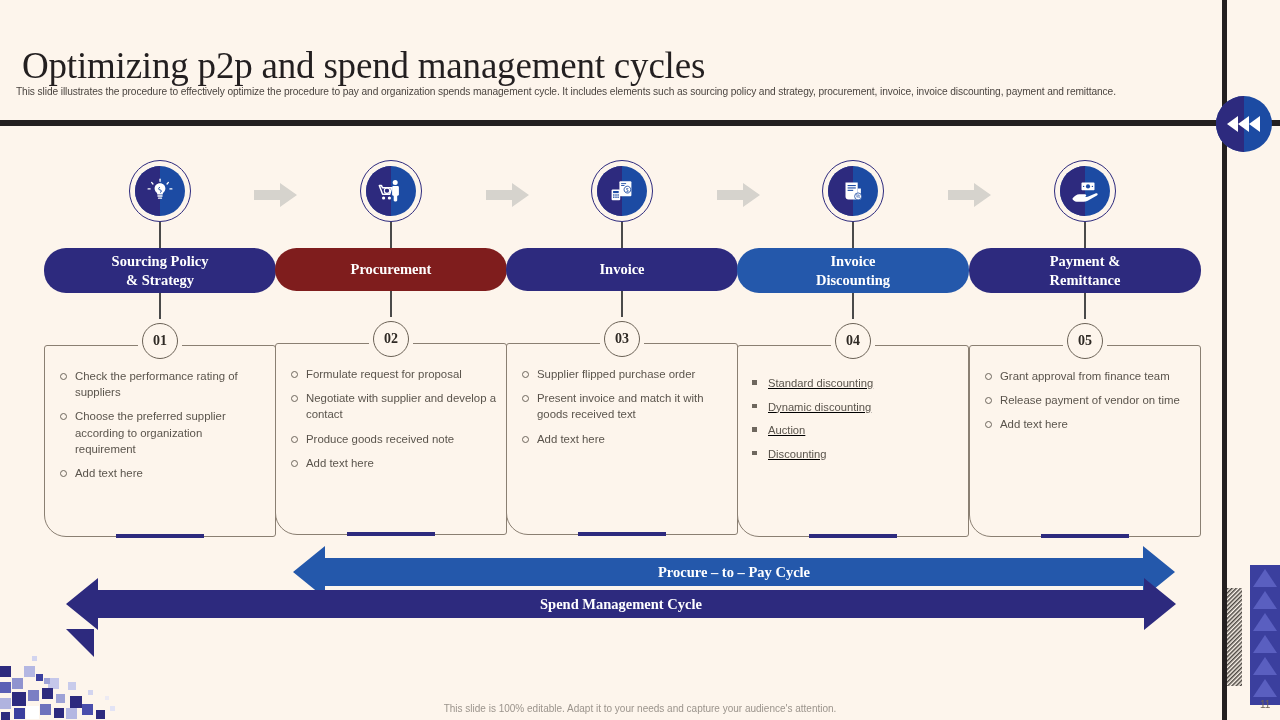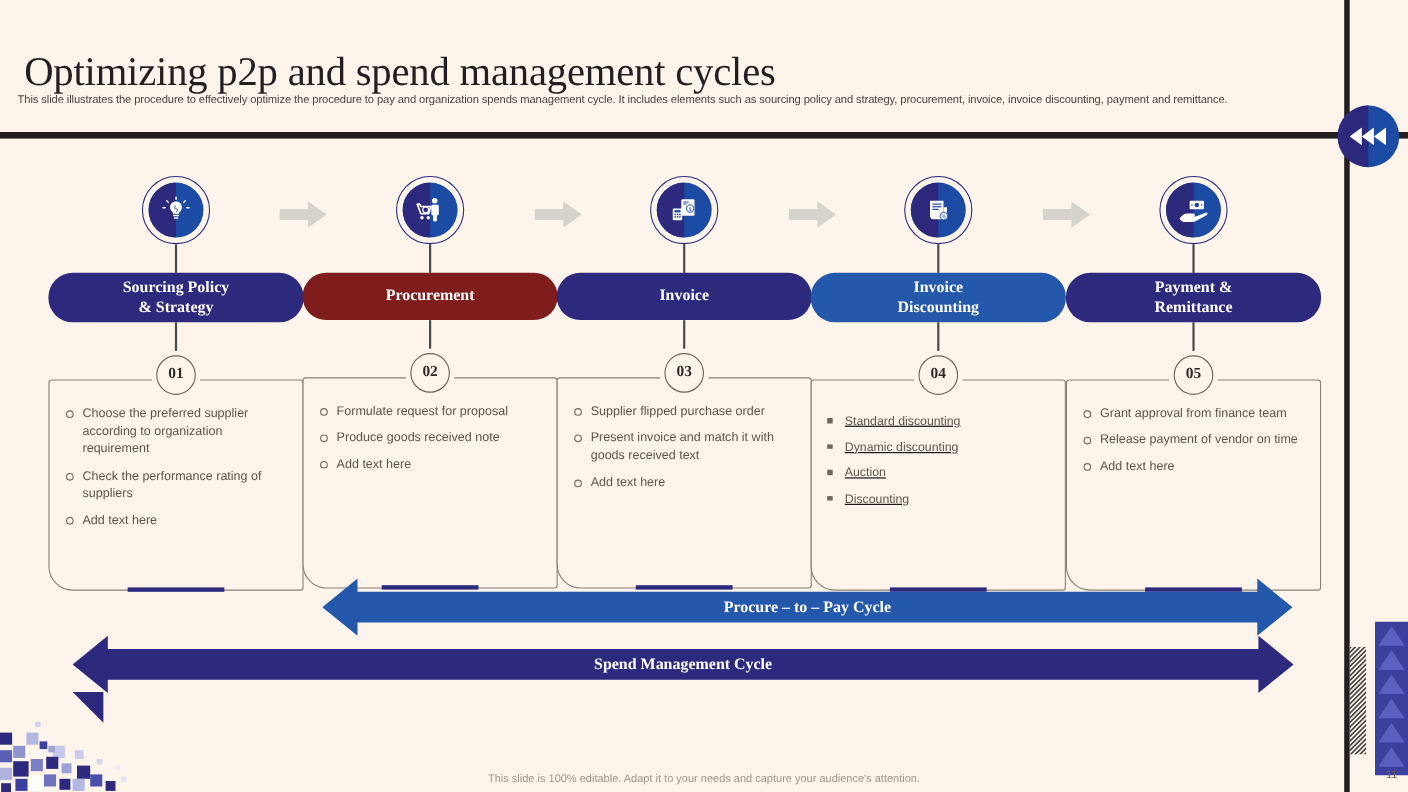--- a/index.html
+++ b/index.html
@@ -196,21 +196,21 @@
   .chevron:nth-of-type(1) { left: 254px; }
   .chevron:nth-of-type(2) { left: 486px; }
   .chevron:nth-of-type(3) { left: 717px; }
   .chevron:nth-of-type(4) { left: 948px; }
 
   
   #p2p-arrow, #spend-arrow {
     position: absolute;
     display: flex; align-items: center; justify-content: center;
   }
-  #p2p-arrow { left: 293px; top: 526px; width: 882px; height: 52px; }
+  #p2p-arrow { left: 293px; top: 546px; width: 882px; height: 52px; }
   #spend-arrow { left: 66px; top: 578px; width: 1110px; height: 52px; justify-content: center; }
   .arrow-label {
     position: relative; z-index: 2;
     color: #ffffff;
     font-family: "Liberation Serif", serif;
     font-weight: bold;
     font-size: 14.5px;
   }
   #p2p-arrow svg, #spend-arrow svg { position: absolute; left: 0; top: 0; }
 
@@ -298,22 +298,22 @@
     <div class="pill two-line" style="background:#2d2a7e;">
       <span>
         <span>Sourcing Policy</span><br>
         <span>&amp; Strategy</span>
       </span>
     </div>
     <div class="connector"></div>
     <div class="num-badge">01</div>
     <div class="card">
       <ul class="bullets">
+        <li>Check the performance rating of suppliers</li>
         <li>Choose the preferred supplier according to organization requirement</li>
-        <li>Check the performance rating of suppliers</li>
         <li>Add text here</li>
       </ul>
       <div class="card-underline"></div>
     </div>
   </div>
 
   <div class="step-col">
     <div class="icon-wrap">
       <div class="icon-inner" style="background:#1c4ba3;">
         <div class="half"></div>
@@ -331,20 +331,21 @@
     </div>
     <div class="connector"></div>
     <div class="pill" style="background:#7f1d1d;">
       <span>Procurement</span>
     </div>
     <div class="connector"></div>
     <div class="num-badge">02</div>
     <div class="card">
       <ul class="bullets">
         <li>Formulate request for proposal</li>
+        <li>Negotiate with supplier and develop a contact</li>
         <li>Produce goods received note</li>
         <li>Add text here</li>
       </ul>
       <div class="card-underline"></div>
     </div>
   </div>
 
   <div class="step-col">
     <div class="icon-wrap">
       <div class="icon-inner" style="background:#1c4ba3;">

